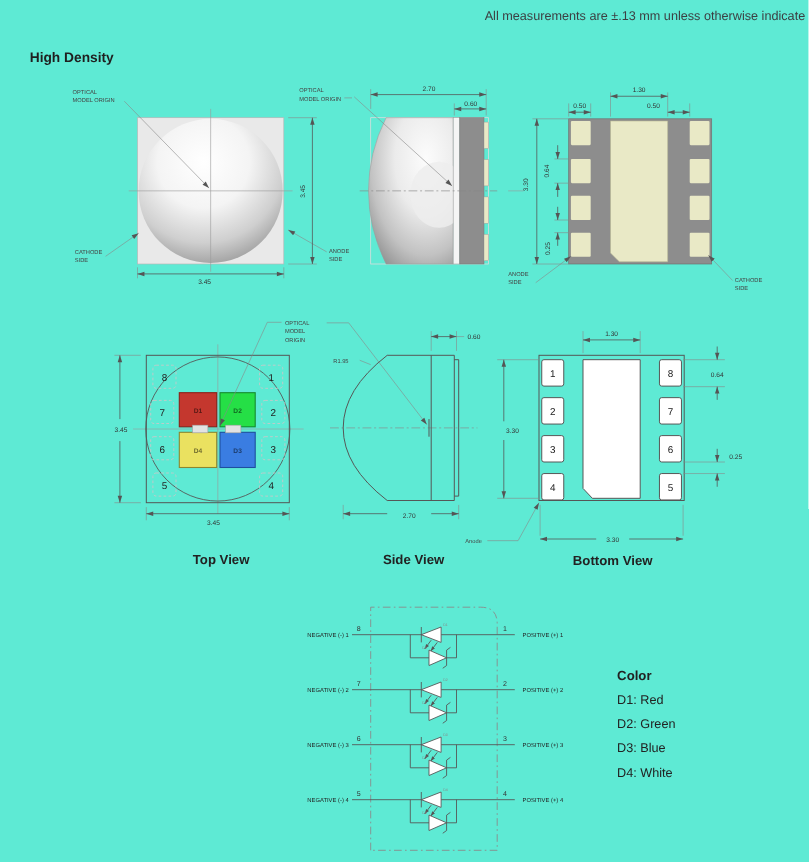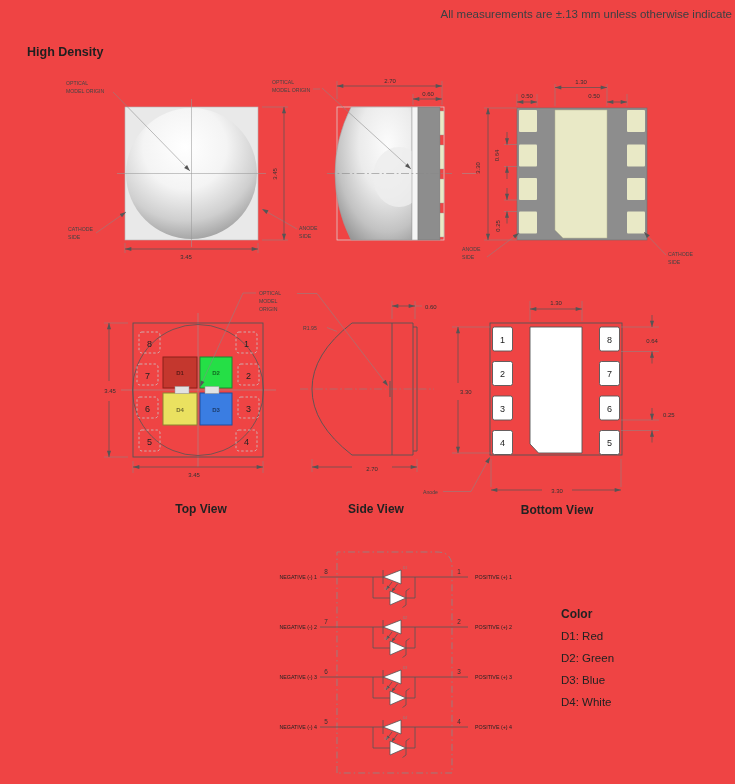--- a/index.html
+++ b/index.html
@@ -1,16 +1,16 @@
 <!DOCTYPE html>
 <html><head>
 <meta charset="utf-8">
 <style>
   html,body{margin:0;padding:0;background:#fff;}
-  .page{position:relative;width:735px;height:784px;background:#ef4444;overflow:hidden;}
+  .page{position:relative;width:735px;height:784px;background:#5eead4;overflow:hidden;}
   svg text{font-family:"Liberation Sans","DejaVu Sans",sans-serif;fill:#333;}
   .note{font-size:11.5px;fill:#3c4043;}
   .hd{font-size:12.5px;font-weight:700;fill:#1f1f1f;}
   .cap{font-size:12px;font-weight:700;fill:#222;}
   .lab{font-size:5.2px;fill:#444;}
   .dim{font-size:6px;fill:#333;}
   .pin{font-size:9px;fill:#222;}
   .spin{font-size:6.4px;fill:#333;}
   .slab{font-size:5.3px;fill:#222;}
   .ref{font-size:3.2px;fill:#888;}

